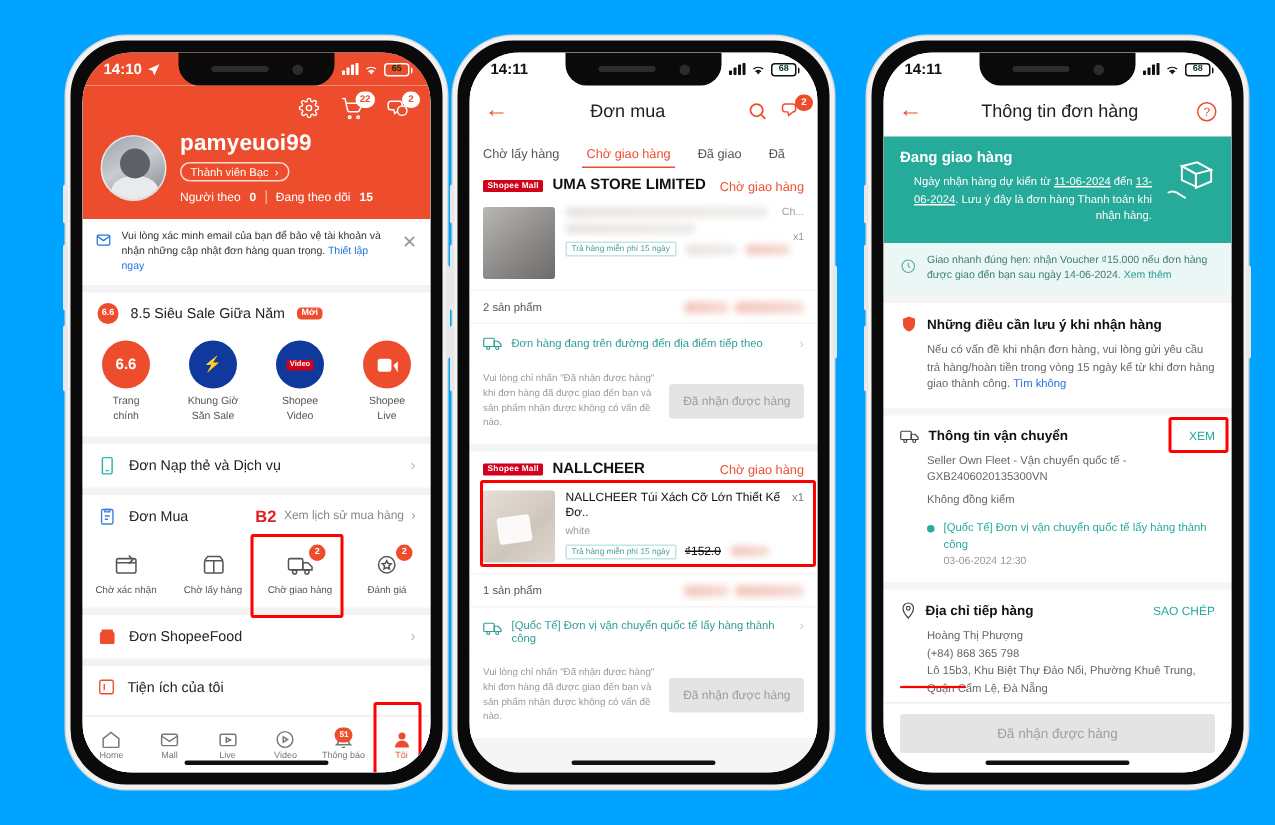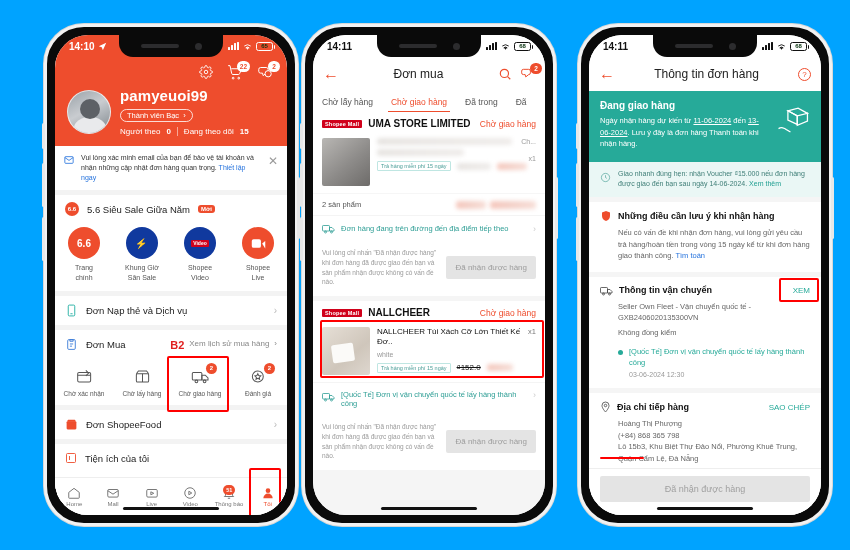--- a/index.html
+++ b/index.html
@@ -174,21 +174,21 @@
   .shiprow .chev { margin-left:auto; color:#ccc; font-size:9px;}
   .notewrap { background:#fff; display:flex; gap:8px; padding:7px 9px 9px; align-items:center;}
   .notetxt { flex:1; font-size:6.5px; color:#9a9a9a; line-height:1.5;}
   .btn-grey { background:#e4e4e4; color:#9d9d9d; font-size:8px; border-radius:2px; padding:7px 9px; white-space:nowrap; }
 
   .homebar { position:absolute; bottom:5px; left:50%; transform:translateX(-50%); width:96px;height:3.5px;border-radius:3px;background:#111; z-index:25;}
 
   
   .green { background:#26aa99; color:#fff; padding:9px 11px 12px; display:flex; gap:8px; }
   .green h3 { font-size:10px; font-weight:bold; margin-bottom:4px;}
-  .green p { font-size:7.5px; line-height:1.55; }
+  .green p { font-size:7.5px; line-height:1.55;text-align:right; }
   .green u { text-decoration:underline; }
   .voucher { background:#eaf7f5; display:flex; gap:7px; padding:7px 11px; align-items:flex-start;}
   .voucher .vtxt { font-size:7px; color:#3d7d76; line-height:1.5;}
   .voucher .vlink { color:#23a093; }
   .card3 { background:#fff; margin-top:5px; padding:8px 11px 10px;}
   .c3head { display:flex; align-items:center; gap:6px; font-size:9px; font-weight:bold; color:#111; }
   .c3head .act { margin-left:auto; color:#26aa99; font-size:8px; font-weight:normal;}
   .c3body { font-size:7.5px; color:#666; line-height:1.55; margin-top:5px; padding-left:18px;}
   .lnk-blue { color:#2673dd; }
   .trackline { display:flex; gap:6px; margin-top:7px; padding-left:18px;}
@@ -295,21 +295,21 @@
           <span>
             <span>Vui lòng xác minh email của bạn để bảo vệ tài khoản và nhận những cập nhật đơn hàng quan trọng.</span>
             <span class="lnk">Thiết lập ngay</span>
           </span>
           <span class="x">✕</span>
         </div>
 
         <div class="sec">
           <div class="row-head">
             <span style="width:14px;height:14px;border-radius:50%;background:#ee4d2d;color:#fff;font-size:6px;font-weight:bold;display:inline-flex;align-items:center;justify-content:center;">6.6</span>
-            <span>5.6 Siêu Sale Giữa Năm</span>
+            <span>8.5 Siêu Sale Giữa Năm</span>
             <span class="tag-new">Mới</span>
           </div>
           <div class="quad">
             <div>
               <div class="q-circle" style="background:#ee4d2d">6.6</div>
               <div class="q-lbl"><span>Trang</span><br><span>chính</span></div>
             </div>
             <div>
               <div class="q-circle" style="background:#10399e">⚡</div>
               <div class="q-lbl"><span>Khung Giờ</span><br><span>Săn Sale</span></div>
@@ -567,21 +567,21 @@
             <svg width="15" height="14" viewBox="0 0 24 24" fill="none" stroke="#ee4d2d" stroke-width="1.7">
                 <path d="M8 13H5a3 3 0 01-3-3V7a3 3 0 013-3h9a3 3 0 013 3v3a3 3 0 01-3 3l-5 4z"></path>
               </svg>
             <span class="badge" style="background:#ee4d2d;color:#fff;">2</span>
           </span>
         </div>
 
         <div class="tabs">
           <div><span>Chờ lấy hàng</span></div>
           <div class="act"><span>Chờ giao hàng</span></div>
-          <div><span>Đã trong</span></div>
+          <div><span>Đã giao</span></div>
           <div><span>Đã</span></div>
         </div>
 
         <div>
           <div class="shoprow">
             <span class="mall">Shopee Mall</span>
             <span class="shopname">UMA STORE LIMITED</span>
             <span class="statustxt">Chờ giao hàng</span>
           </div>
           <div class="prow">
@@ -642,20 +642,27 @@
               </div>
               <div class="pvar">white</div>
               <div class="pbot">
                 <span class="freeret">Trả hàng miễn phí 15 ngày</span>
                 <span class="price-strike">₫152.0</span>
                 <span class="blurbar blur-a" style="height:7px;width:26px;"></span>
               </div>
             </div>
           </div>
           <div class="hl" style="left:7px; top:19px; width:224px; height:58px;"></div>
+          <div class="countrow">
+            <span>1 sản phẩm</span>
+            <span style="margin-left:auto;display:flex;gap:4px;align-items:center;">
+              <span class="blurbar blur-a" style="height:8px;width:30px;"></span>
+              <span class="blurbar blur-a" style="height:8px;width:46px;"></span>
+            </span>
+          </div>
           <div class="shiprow" style="align-items:flex-start">
             <span style="margin-top:1px">
               <svg width="13" height="11" viewBox="0 0 26 22" fill="none" stroke="#2e9e95" stroke-width="1.6">
                   <rect x="1" y="5" width="14" height="11" rx="1.5"></rect>
                   <path d="M15 9h5l4 4v3h-9z"></path>
                   <circle cx="7" cy="18" r="2"></circle>
                   <circle cx="19" cy="18" r="2"></circle>
                 </svg>
             </span>
             <span style="flex:1">[Quốc Tế] Đơn vị vận chuyển quốc tế lấy hàng thành công</span>
@@ -744,21 +751,21 @@
           <div class="c3head">
             <span>
               <svg width="12" height="12" viewBox="0 0 24 24" fill="#ee4d2d">
                   <path d="M12 2l8 3v7c0 5-3.5 8.5-8 10-4.5-1.5-8-5-8-10V5z"></path>
                 </svg>
             </span>
             <span>Những điều cần lưu ý khi nhận hàng</span>
           </div>
           <div class="c3body">
             <span>Nếu có vấn đề khi nhận đơn hàng, vui lòng gửi yêu cầu trả hàng/hoàn tiền trong vòng 15 ngày kể từ khi đơn hàng giao thành công.</span>
-            <span class="lnk-blue">Tìm toán</span>
+            <span class="lnk-blue">Tìm không</span>
           </div>
         </div>
 
         <div class="card3" style="position:relative">
           <div class="c3head">
             <span>
               <svg width="13" height="11" viewBox="0 0 26 22" fill="none" stroke="#444" stroke-width="1.6">
                   <rect x="1" y="5" width="14" height="11" rx="1.5"></rect>
                   <path d="M15 9h5l4 4v3h-9z"></path>
                   <circle cx="7" cy="18" r="2"></circle>

